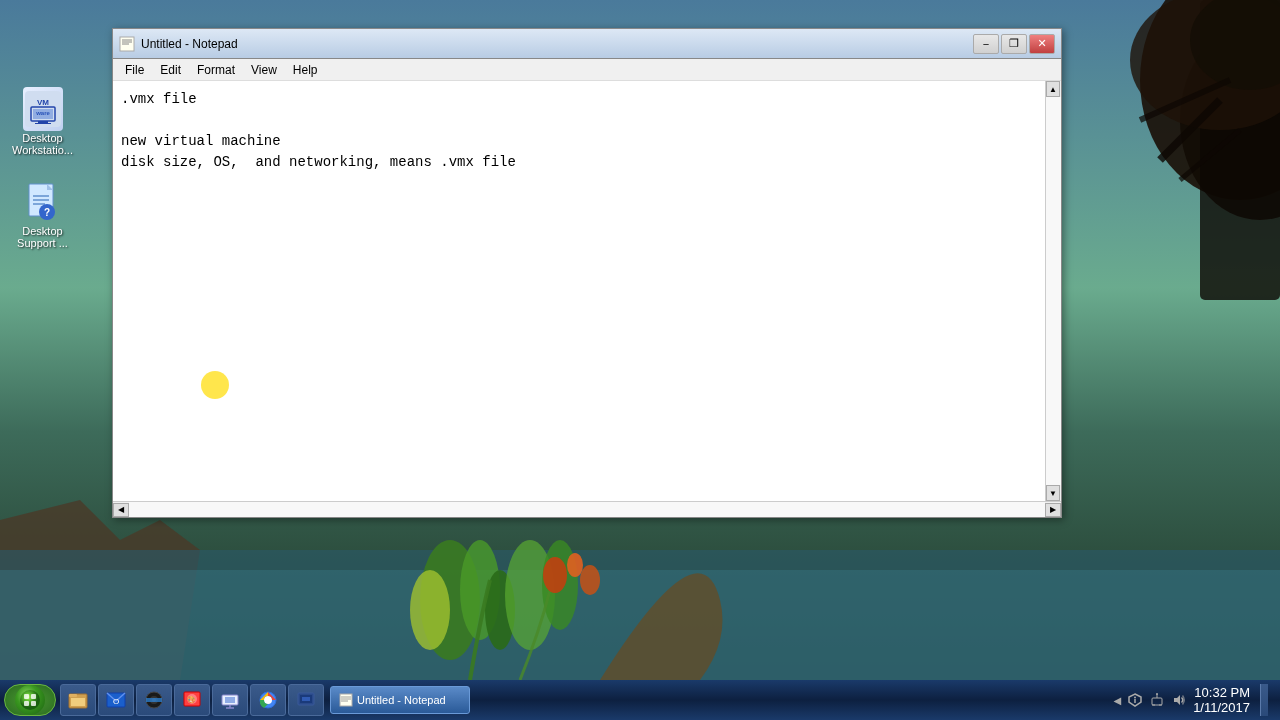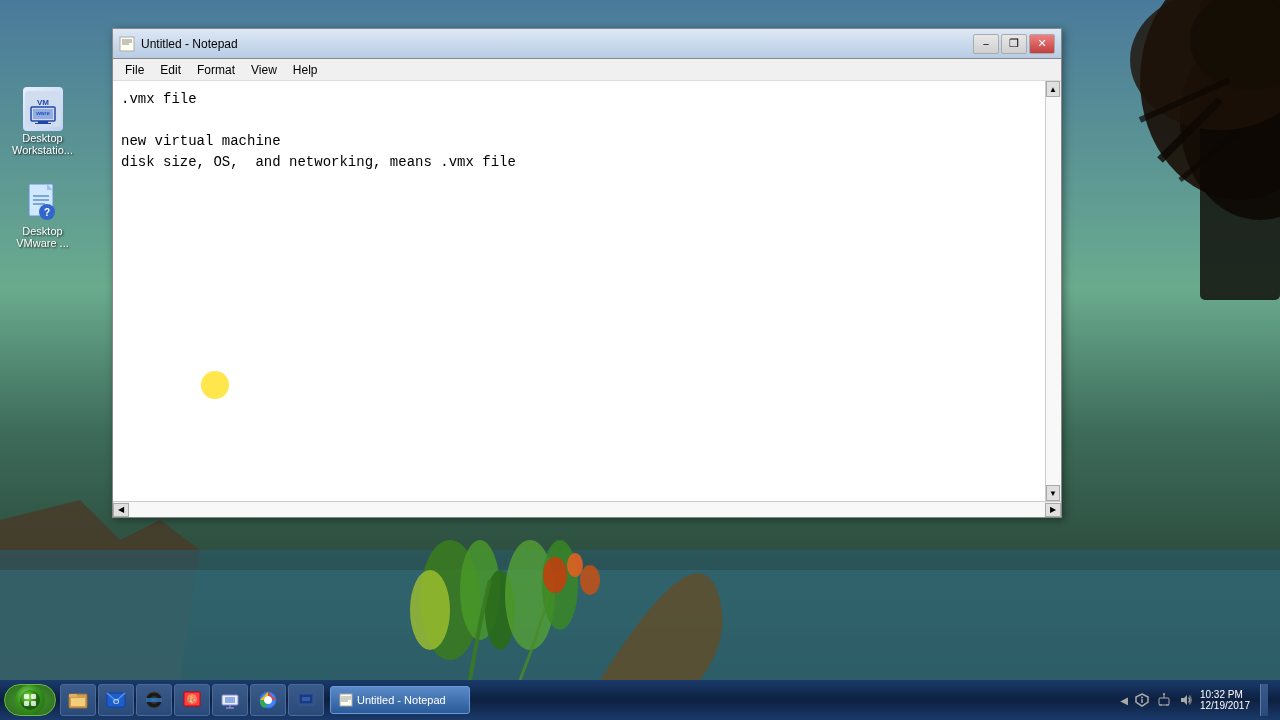--- a/index.html
+++ b/index.html
@@ -230,22 +230,22 @@
       display: flex;
       align-items: center;
       justify-content: center;
       color: #ccc;
       font-size: 12px;
       cursor: pointer;
     }
 
     .tray-clock {
       color: white;
-      font-size: 10px;
-      text-align: left;
+      font-size: 13px;
+      text-align: right;
       cursor: pointer;
     }
 
     .tray-show-desktop {
       width: 8px;
       height: 32px;
       background: linear-gradient(180deg, #3a5a8a, #2a4a7a);
       border-left: 1px solid #5a7aaa;
       cursor: pointer;
       margin-left: 4px;
@@ -360,21 +360,21 @@
         <rect x="4" y="2" width="24" height="32" rx="1" fill="#d0e8ff" stroke="#6090cc" stroke-width="1"></rect>
         <polygon points="22,2 28,8 22,8" fill="#a0c0e8"></polygon>
         <line x1="8" y1="14" x2="24" y2="14" stroke="#6090cc" stroke-width="1.5"></line>
         <line x1="8" y1="18" x2="24" y2="18" stroke="#6090cc" stroke-width="1.5"></line>
         <line x1="8" y1="22" x2="20" y2="22" stroke="#6090cc" stroke-width="1.5"></line>
 
         <circle cx="22" cy="30" r="8" fill="#3366cc"></circle>
         <text x="22" y="34" text-anchor="middle" font-size="10" font-weight="bold" fill="white">?</text>
       </svg>
     </div>
-    <div class="icon-label">Desktop VMware ...</div>
+    <div class="icon-label">Desktop Support ...</div>
   </div>
 
   <div id="notepad-window">
 
     <div class="title-bar">
       <div class="title-bar-icon">
         <svg width="16" height="16" viewBox="0 0 16 16">
           <rect width="14" height="14" x="1" y="1" fill="#fffff0" stroke="#aaa" stroke-width="1"></rect>
           <line x1="3" y1="4" x2="13" y2="4" stroke="#888" stroke-width="1"></line>
           <line x1="3" y1="6" x2="13" y2="6" stroke="#888" stroke-width="1"></line>
@@ -539,19 +539,19 @@
       <div class="tray-icon">
         <svg width="14" height="14" viewBox="0 0 14 14">
           <polygon points="2,5 5,5 8,2 8,12 5,9 2,9" fill="#aaa"></polygon>
           <path d="M9.5 4.5 Q12 7 9.5 9.5" fill="none" stroke="#aaa" stroke-width="1.5"></path>
           <path d="M10.5 2.5 Q14 7 10.5 11.5" fill="none" stroke="#aaa" stroke-width="1.5" opacity="0.6"></path>
         </svg>
       </div>
 
       <div class="tray-clock">
         <div>10:32 PM</div>
-        <div>12/19/2017</div>
+        <div>1/11/2017</div>
       </div>
 
       <div class="tray-show-desktop"></div>
     </div>
   </div>
 </div>
 
 </body></html>

